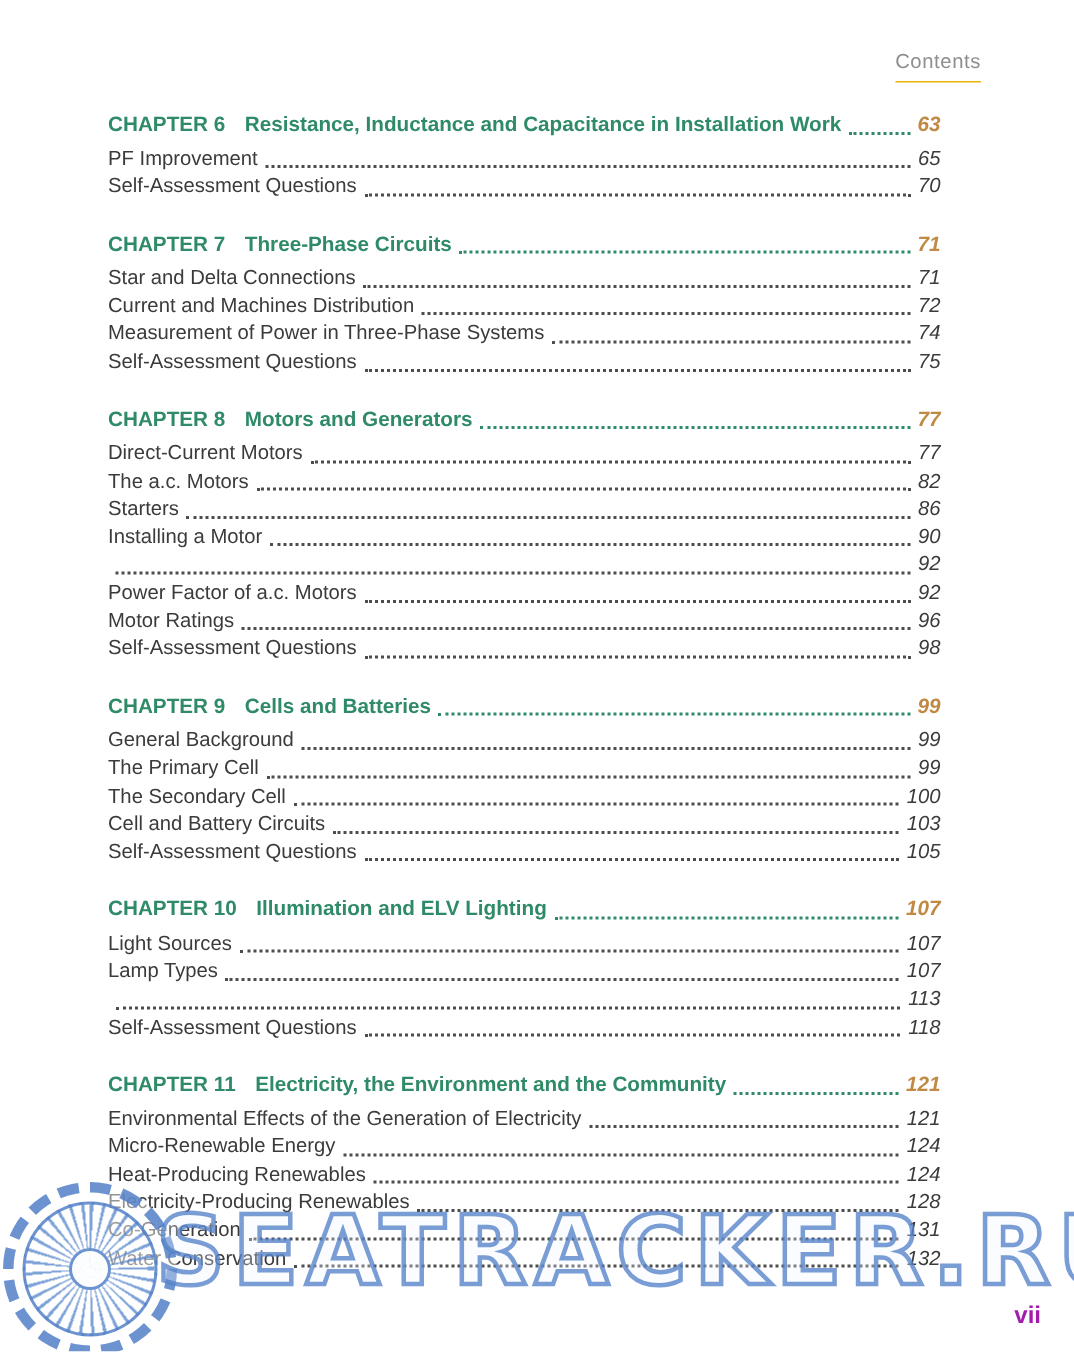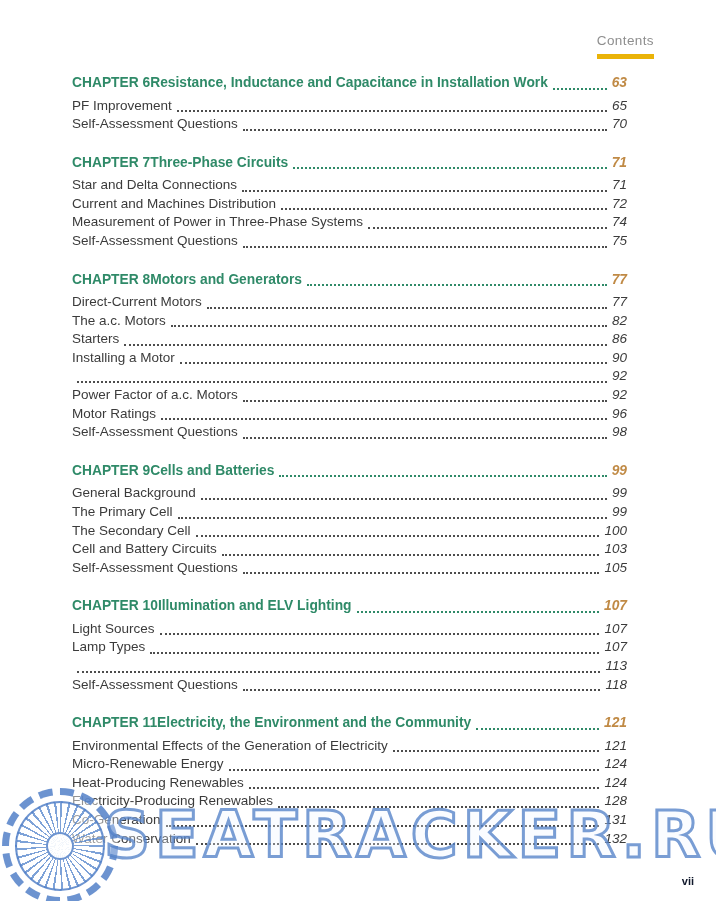--- a/index.html
+++ b/index.html
@@ -21,21 +21,21 @@
 
   
   .header-contents {
     position: absolute;
     top: 33px;
     right: 62px;
     font-size: 13.5px;
     color: #8e8e8e;
     letter-spacing: 0.4px;
     padding-bottom: 6px;
-    border-bottom: 5px solid #eab308;
+    border-bottom: 1px solid #eab308;
   }
 
   
   .toc {
     position: absolute;
     left: 72px;
     right: 89px;
     top: 74px;
     z-index: 1;
     color: var(--body-text, #3b3b3b);
@@ -63,37 +63,37 @@
 
   .entry.chapter {
     font-size: 13.8px;
     font-weight: 700;
     line-height: 18.5px;
     color: var(--chapter-color, #2f8a68);
     margin-bottom: 4px;
   }
   .entry.chapter .dots { border-color: var(--chapter-color, #2f8a68); }
   .entry.chapter .pagenum { color: var(--chapter-page-color, #c08a45); }
-  .ch-title { }
+  .ch-title { margin-left: 13px; }
 
   .entry.section {
     font-size: 13.5px;
     font-weight: 400;
     line-height: 18.6px;
     color: var(--body-text, #3b3b3b);
   }
 
   
   .folio {
     position: absolute;
     right: 22px;
     bottom: 14px;
-    font-size: 11px;
+    font-size: 16px;
     font-weight: 700;
-    color: #0f172a;
+    color: #a21caf;
     z-index: 6;
   }
 
   
   .watermark {
     position: absolute;
     left: 0;
     top: 782px;
     width: 716px;
     height: 119px;

